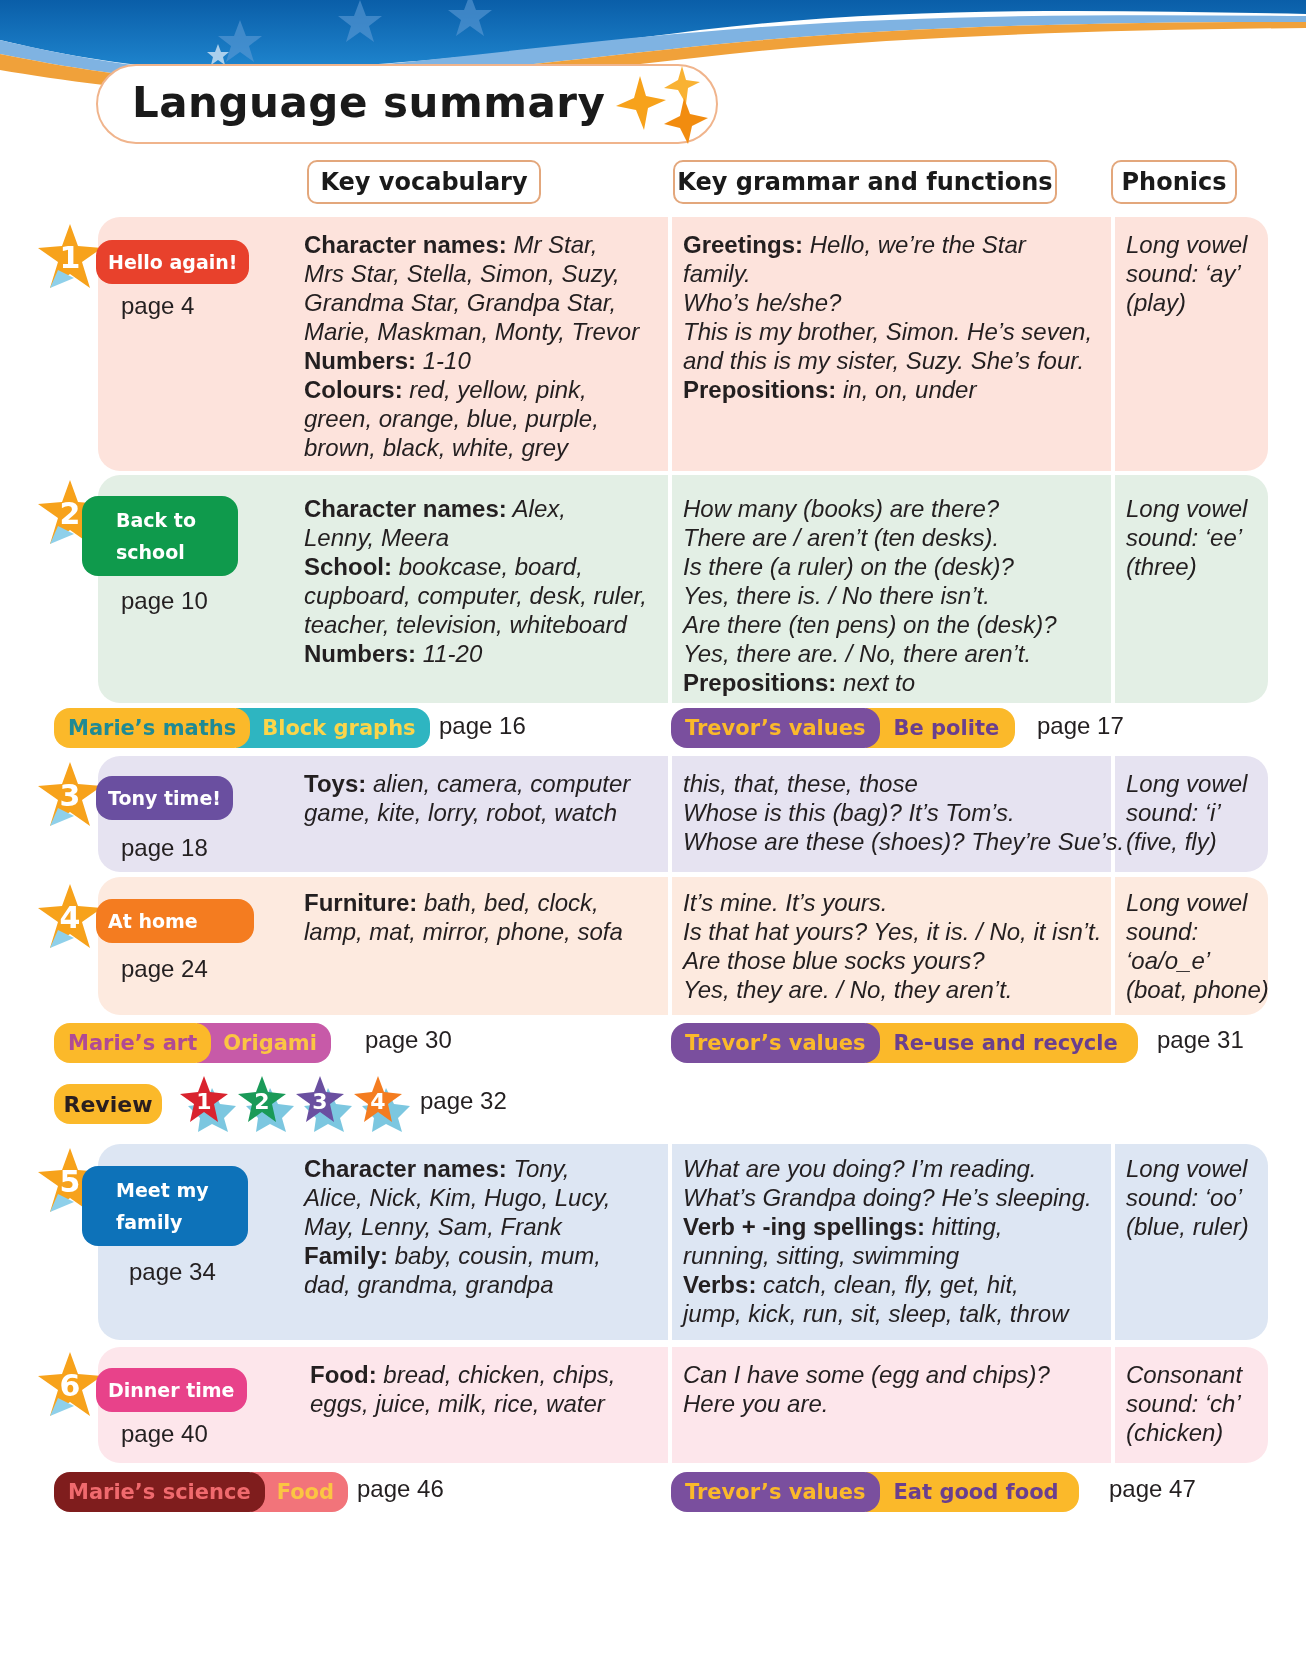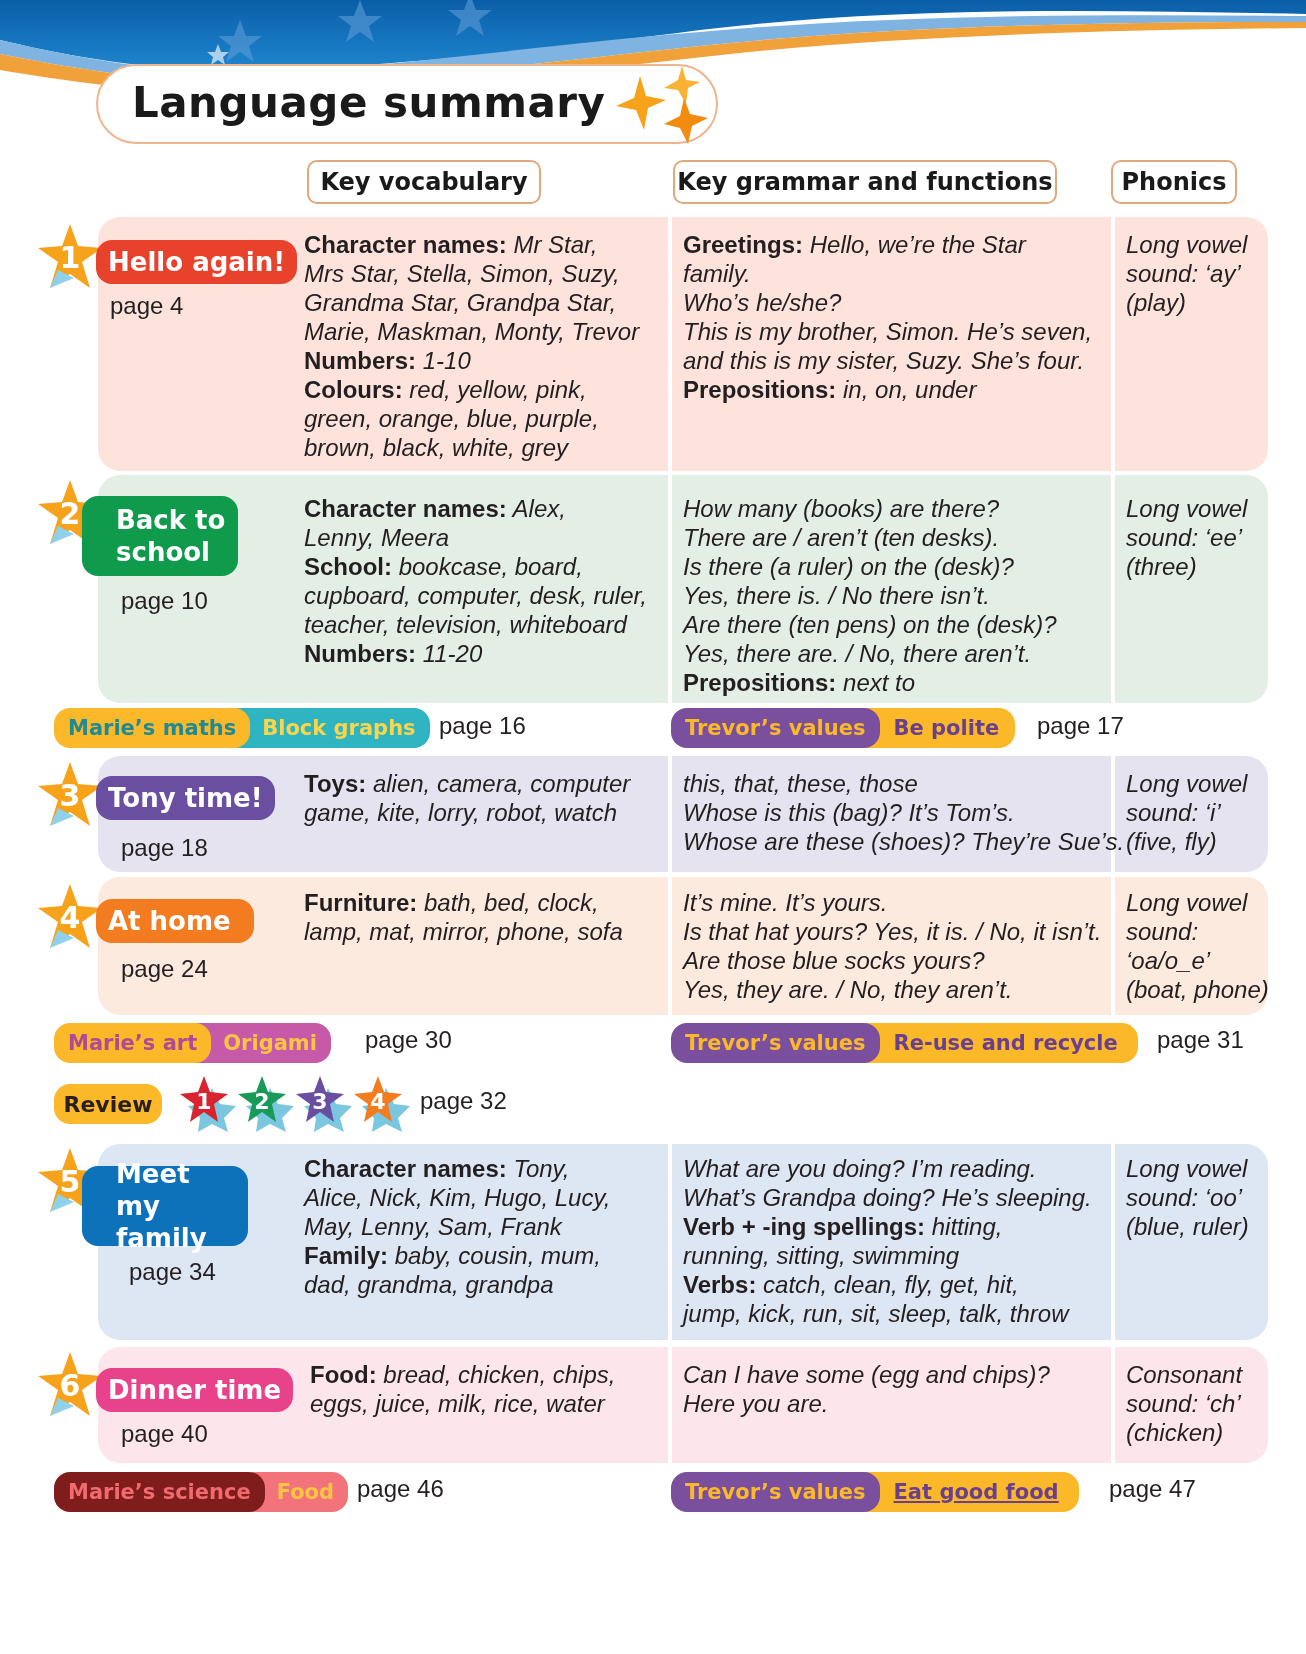--- a/index.html
+++ b/index.html
@@ -35,21 +35,21 @@
   .cell {
     position: absolute; font-family: "Liberation Sans", sans-serif; font-size: 24px;
     line-height: 29px; color: #231f20;
   }
   .cell .line { display: block; white-space: nowrap; }
   .cell b { font-weight: bold; font-style: normal; }
   .cell i { font-style: italic; }
 
   .star { position: absolute; width: 72px; height: 72px; }
   .badge {
-    position: absolute; color: #fff; font-weight: bold; font-size: 26px;
+    position: absolute; color: #fff; font-weight: bold; font-size: 19px;
     font-family: "DejaVu Sans", sans-serif; border-radius: 0 16px 16px 16px;
     border-top-left-radius: 16px; padding: 0 12px; line-height: 32px; display: flex; align-items: center;
   }
   .pagelbl { position: absolute; font-family: "Liberation Sans", sans-serif; font-size: 24px; color: #231f20; }
 
   .pill {
     position: absolute; height: 40px; display: flex; border-radius: 16px; overflow: hidden;
     font-family: "DejaVu Sans", sans-serif; font-weight: bold; font-size: 21px;
   }
   .pill span { display: flex; align-items: center; padding: 0 14px; }
@@ -100,21 +100,21 @@
 <div class="unit" style="top:217px;height:254px;background:#fde3dc;">
   <div class="divider" style="left:570px;"></div>
   <div class="divider" style="left:1013px;"></div>
 </div>
 <svg class="star" style="left:34px;top:222px;" viewBox="0 0 72 72">
   <polygon points="36,2 44,24 68,26 48,40 56,66 36,52 16,66 24,40 4,26 28,24" fill="#f7a21b"></polygon>
   <path d="M16,66 L24,48 L40,56 Z" fill="#8fd0ea"></path>
   <text x="36" y="46" text-anchor="middle" font-size="30" font-weight="bold" fill="#fff" font-family="DejaVu Sans, sans-serif">1</text>
 </svg>
 <div class="badge" style="left:96px;top:240px;height:44px;background:#e8412c;">Hello again!</div>
-<div class="pagelbl" style="left:110px;top:292px;">page 4</div>
+<div class="pagelbl" style="left:121px;top:292px;">page 4</div>
 <div class="cell" style="left:304px;top:230px;">
   <span class="line"><b>Character names:</b><i> Mr Star,</i></span>
   <span class="line"><i>Mrs Star, Stella, Simon, Suzy,</i></span>
   <span class="line"><i>Grandma Star, Grandpa Star,</i></span>
   <span class="line"><i>Marie, Maskman, Monty, Trevor</i></span>
   <span class="line"><b>Numbers:</b><i> 1-10</i></span>
   <span class="line"><b>Colours:</b><i> red, yellow, pink,</i></span>
   <span class="line"><i>green, orange, blue, purple,</i></span>
   <span class="line"><i>brown, black, white, grey</i></span>
 </div>
@@ -328,15 +328,15 @@
   <span class="line"><i>(chicken)</i></span>
 </div>
 
 <div class="pill" style="left:54px;top:1472px;">
   <span class="a" style="background:#7f1d1d;color:#f06a6e;">Marie’s science</span>
   <span style="background:#f2747a;color:#fbc543;margin-left:-14px;padding-left:26px;">Food</span>
 </div>
 <div class="pagelbl" style="left:357px;top:1475px;">page 46</div>
 <div class="pill" style="left:671px;top:1472px;">
   <span class="a" style="background:#7a4f9e;color:#fbb92a;">Trevor’s values</span>
-  <span style="background:#fbb92a;color:#6a3f8e;margin-left:-14px;padding-left:28px;padding-right:20px;text-decoration:underline;">Eat good food</span>
+  <span style="background:#fbb92a;color:#6a3f8e;margin-left:-14px;padding-left:28px;padding-right:20px;">Eat good food</span>
 </div>
 <div class="pagelbl" style="left:1109px;top:1475px;">page 47</div>
 
 </body></html>

